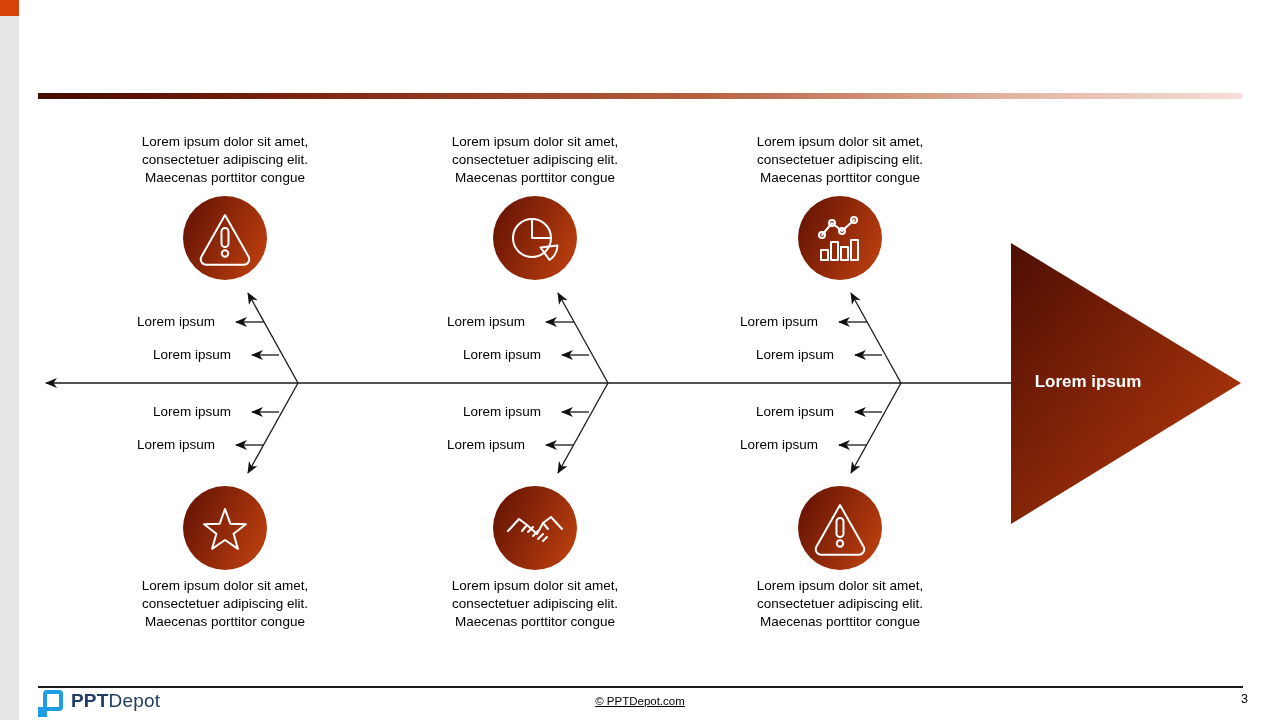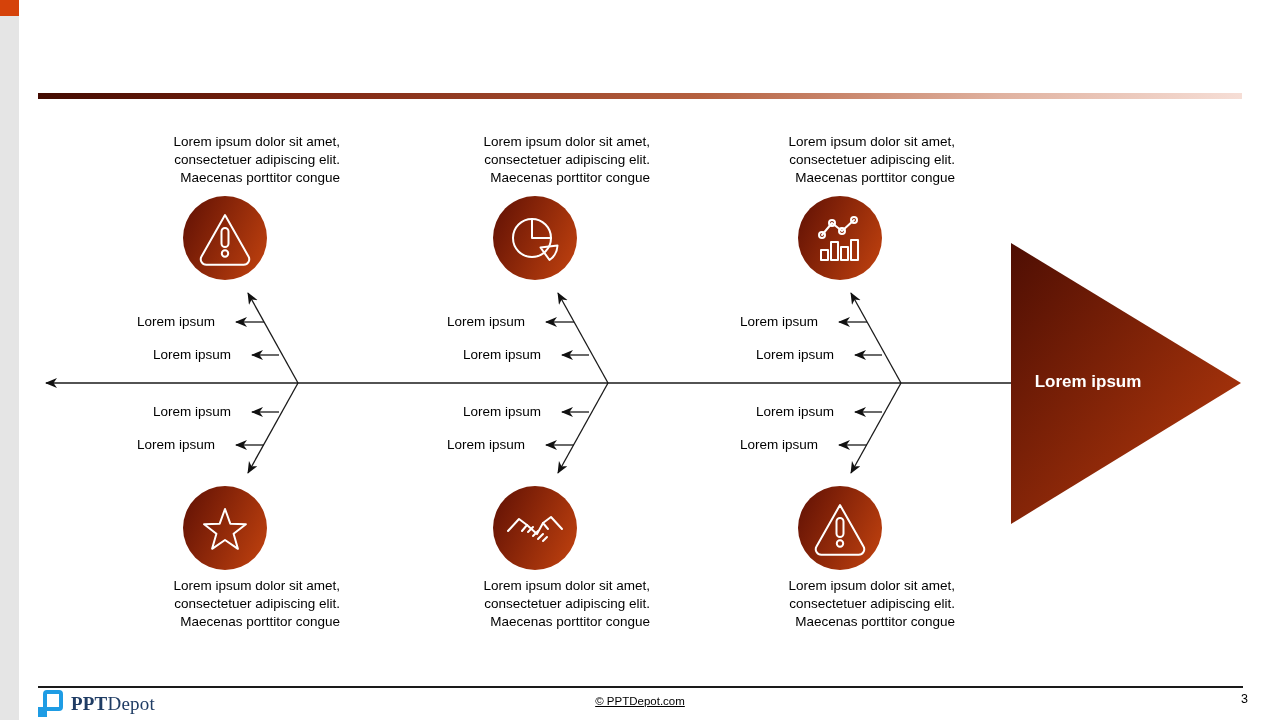--- a/index.html
+++ b/index.html
@@ -11,21 +11,21 @@
   .left-strip { position:absolute; left:0; top:16px; width:19px; height:704px; background:#e5e5e5; }
 
   
   .header-bar { position:absolute; left:38px; top:93px; width:1204px; height:6px;
     background:linear-gradient(to right,#430b01 0%,#7c2410 22%,#b5603f 55%,#e0b2a0 80%,#f6ded6 100%); }
 
   
   .fishbone-svg { position:absolute; left:0; top:0; width:1280px; height:720px; }
 
   
-  .desc { position:absolute; width:230px; text-align:right; font-size:13.5px; line-height:18px; color:#000; }
+  .desc { position:absolute; width:230px; text-align:center; font-size:13.5px; line-height:18px; color:#000; }
   .desc span { display:block; }
   .desc-t1 { left:110px; top:133px; } .desc-t2 { left:420px; top:133px; } .desc-t3 { left:725px; top:133px; }
   .desc-b1 { left:110px; top:577px; } .desc-b2 { left:420px; top:577px; } .desc-b3 { left:725px; top:577px; }
 
   
   .circle { position:absolute; width:84px; height:84px; border-radius:50%;
     background:linear-gradient(115deg,#5f1004 0%,#c3430f 100%);
     display:flex; align-items:center; justify-content:center; }
   .c-t1 { left:183px; top:196px; } .c-t2 { left:493px; top:196px; } .c-t3 { left:798px; top:196px; }
   .c-b1 { left:183px; top:486px; } .c-b2 { left:493px; top:486px; } .c-b3 { left:798px; top:486px; }
@@ -34,21 +34,21 @@
 
   
   .branch { position:absolute; width:140px; height:18px; text-align:right; font-size:13.5px; line-height:18px; color:#000; }
 
   
   .effect-label { position:absolute; left:1013px; top:372px; width:150px; text-align:center;
     font-weight:bold; font-size:17px; color:#ffffff; }
 
   
   .footer-divider { position:absolute; left:38px; top:686px; width:1205px; height:1.5px; background:#1a1a1a; }
-  .footer-logo { position:absolute; left:38px; top:690px; display:flex; align-items:center; gap:8px;font-family:Liberation Serif, serif; }
+  .footer-logo { position:absolute; left:38px; top:690px; display:flex; gap:8px; }
   .logo-icon { position:relative; width:25px; height:27px; display:inline-block; }
   .logo-outline { position:absolute; top:0; right:0; width:20px; height:21px; border:4.5px solid #1e9ce4; border-radius:4px; }
   .logo-square { position:absolute; left:0; bottom:0; width:9px; height:10px; background:#1e9ce4; }
   .logo-text { font-size:19px; color:#1f3c64; letter-spacing:0.2px; }
   .logo-text b { font-weight:bold; }
   .footer-copy { position:absolute; left:0; top:695px; width:1280px; text-align:center; font-size:11.5px; color:#000;text-decoration:underline; }
   .page-number { position:absolute; right:32px; top:692px; font-size:12.5px; color:#000; }
 </style>
 </head>
 <body>

